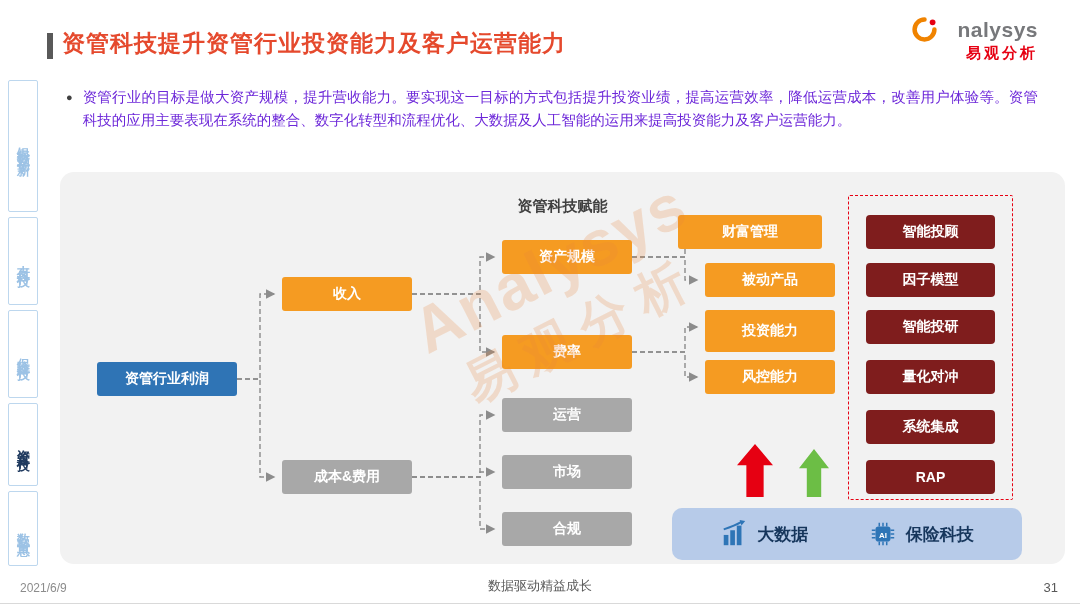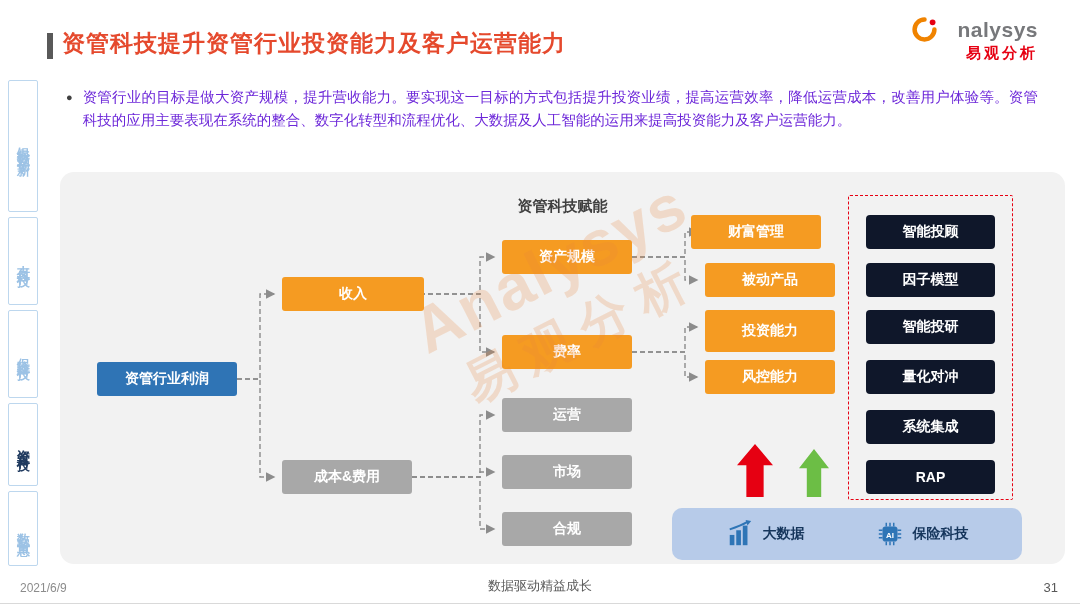--- a/index.html
+++ b/index.html
@@ -37,50 +37,50 @@
   .panel-title { position:absolute; left:0; right:0; top:9px; text-align:center;
                  font-size:15px; font-weight:bold; color:#3F3F3F; z-index:2;margin-top:16px; }
 
   .conn-svg { position:absolute; inset:0; z-index:1; }
 
   .box { position:absolute; display:flex; align-items:center; justify-content:center;
          font-size:14px; font-weight:bold; color:#fff; border-radius:3px; z-index:2; }
   .orange { background:#F59B22; }
   .grayb  { background:#A8A8A8; }
   .blueb  { background:#2F74B5; }
-  .redb   { background:#0f172a; border-radius:4px; }
+  .redb   { background:#7f1d1d; border-radius:4px; }
 
   .b-root   {left:37px;  top:190px; width:140px; height:34px}
-  .b-income {left:222px; top:105px; width:142px; height:34px}
+  .b-income {left:222px; top:105px; width:130px; height:34px}
   .b-cost   {left:222px; top:288px; width:130px; height:34px}
   .b-scale  {left:442px; top:68px;  width:130px; height:34px}
   .b-rate   {left:442px; top:163px; width:130px; height:34px}
   .b-ops    {left:442px; top:226px; width:130px; height:34px}
   .b-market {left:442px; top:283px; width:130px; height:34px}
   .b-comp   {left:442px; top:340px; width:130px; height:34px}
-  .b-wealth {left:631px; top:43px;  width:130px; height:34px}
+  .b-wealth {left:618px; top:43px;  width:144px; height:34px}
   .b-passive{left:645px; top:91px;  width:130px; height:34px}
   .b-invest {left:645px; top:138px; width:130px; height:42px}
   .b-risk   {left:645px; top:188px; width:130px; height:34px}
 
   .tech-frame { position:absolute; left:788px; top:23px; width:165px; height:305px;
                 border:1.5px dashed #E60012; border-radius:2px; z-index:2; }
   .tech { left:806px; width:129px; height:34px; }
   .t0{top:43px} .t1{top:91px} .t2{top:138px} .t3{top:188px} .t4{top:238px} .t5{top:288px}
 
   .up-arrow { position:absolute; z-index:2;
               clip-path:polygon(50% 0, 100% 40%, 74% 40%, 74% 100%, 26% 100%, 26% 40%, 0 40%); }
   .arrow-red   { left:677px; top:272px; width:36px; height:53px; background:#E60012; }
   .arrow-green { left:739px; top:277px; width:30px; height:48px; background:#6CBE45; }
 
   .legend-bar { position:absolute; left:612px; top:336px; width:350px; height:52px;
                 background:#B7CBE9; border-radius:10px; display:flex; align-items:center;
                 justify-content:space-around; padding:0 18px; z-index:2; }
   .legend-item { display:flex; align-items:center; gap:9px; }
-  .legend-label { font-size:14px; font-weight:bold; color:#16365C; }
+  .legend-label { font-size:17px; font-weight:bold; color:#16365C; }
 
   .watermark { position:absolute; left:265px; top:55px; width:480px; z-index:3;
                transform:rotate(-27deg); color:#E8853C; opacity:0.22; text-align:center;
                pointer-events:none; font-weight:bold; }
   .wm1 { font-size:64px; letter-spacing:2px; }
   .wm2 { font-size:50px; letter-spacing:14px; }
 
   
   .footer-date { position:absolute; left:20px; bottom:13px; font-size:12px; color:#8C8C8C; }
   .footer-slogan { position:absolute; left:0; right:0; bottom:13px; text-align:center; font-size:13px; color:#595959; }

